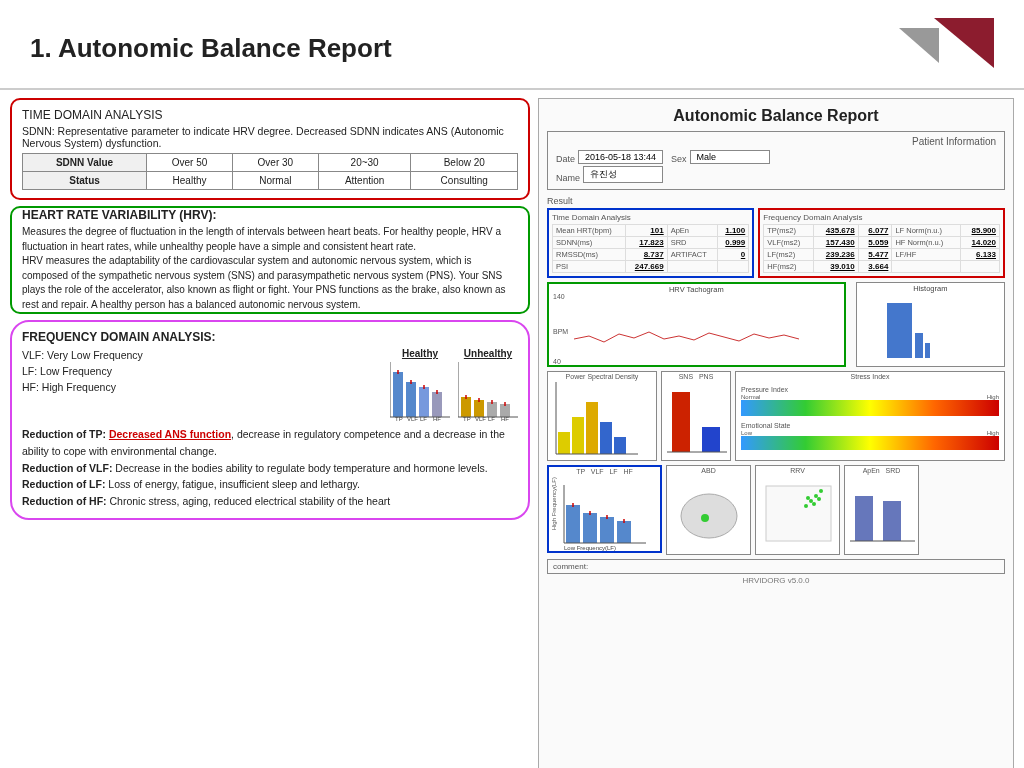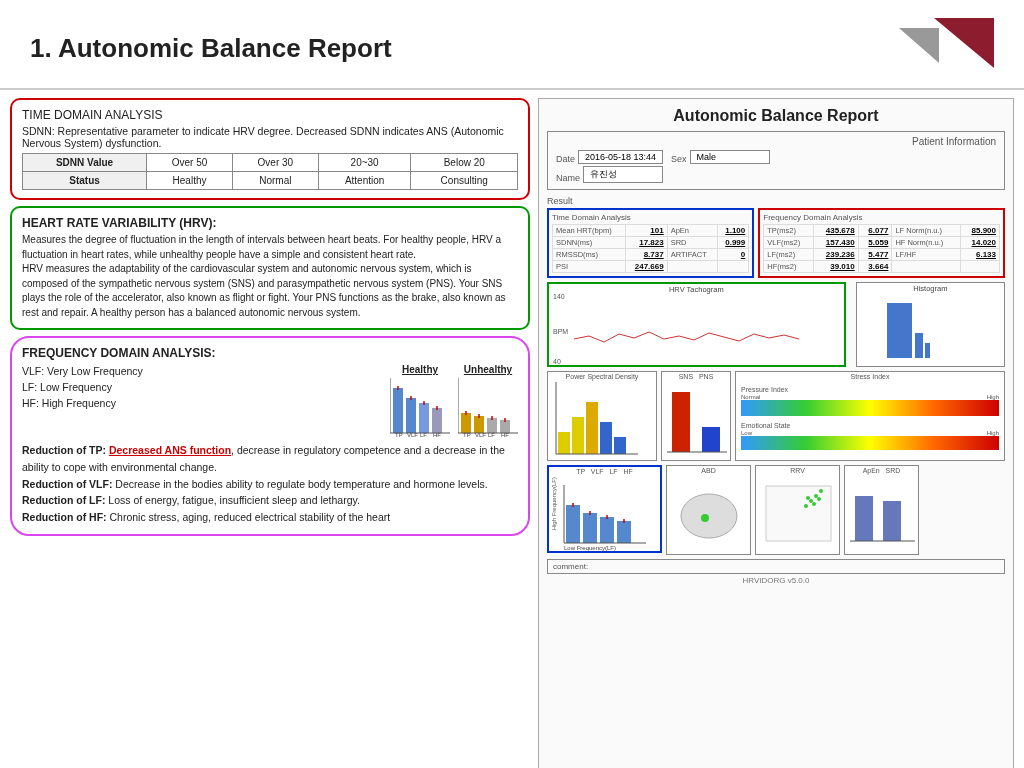--- a/index.html
+++ b/index.html
@@ -12,21 +12,21 @@
     .corner-decoration { width: 80px; height: 60px; position: relative; }
     .corner-tri1 { width: 0; height: 0; border-left: 60px solid transparent; border-top: 50px solid #8c1c2e; position: absolute; top: 0; right: 0; }
     .corner-tri2 { width: 0; height: 0; border-left: 40px solid transparent; border-top: 35px solid #999; position: absolute; top: 10px; right: 55px; }
 
     .content { display: flex; flex-direction: row; height: calc(768px - 72px); padding: 8px 10px; gap: 8px; }
 
     
     .left-panel { width: 520px; display: flex; flex-direction: column; gap: 6px; font-size: 11px; color: #222; }
 
     .box-red { border: 2px solid #cc0000; border-radius: 10px; padding: 8px 10px; }
-    .box-green { border: 2px solid #009900; border-radius: 10px; padding: 8px 10px; }
+    .box-green { border: 2px solid #009900; border-radius: 10px; padding: 0 10px; }
     .box-blue { border: 2px solid #d946ef; border-radius: 19px; padding: 8px 10px; }
 
     .section-title { font-size: 12px; font-weight: bold; color: #222; margin-bottom: 3px; }
     .section-title span { font-weight: normal; }
 
     .sdnn-table { width: 100%; border-collapse: collapse; margin-top: 4px; font-size: 10px; }
     .sdnn-table td, .sdnn-table th { border: 1px solid #888; padding: 3px 6px; text-align: center; }
     .sdnn-table .label-col { background: #f0f0f0; font-weight: bold; }
 
     .freq-columns { display: flex; gap: 10px; margin-top: 4px; }

